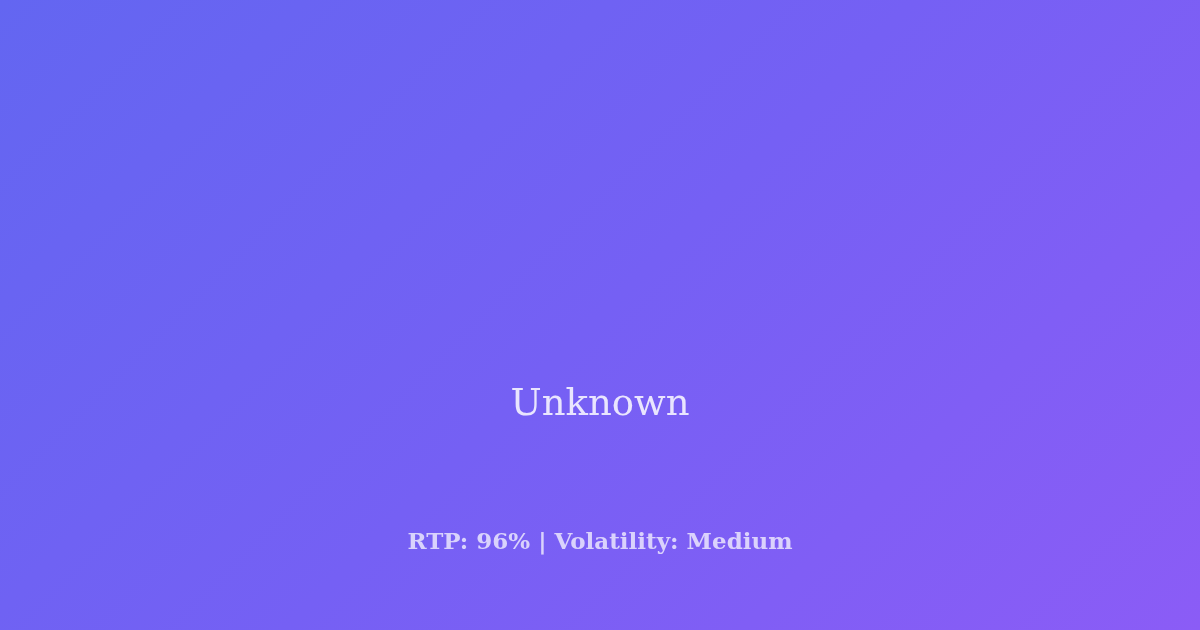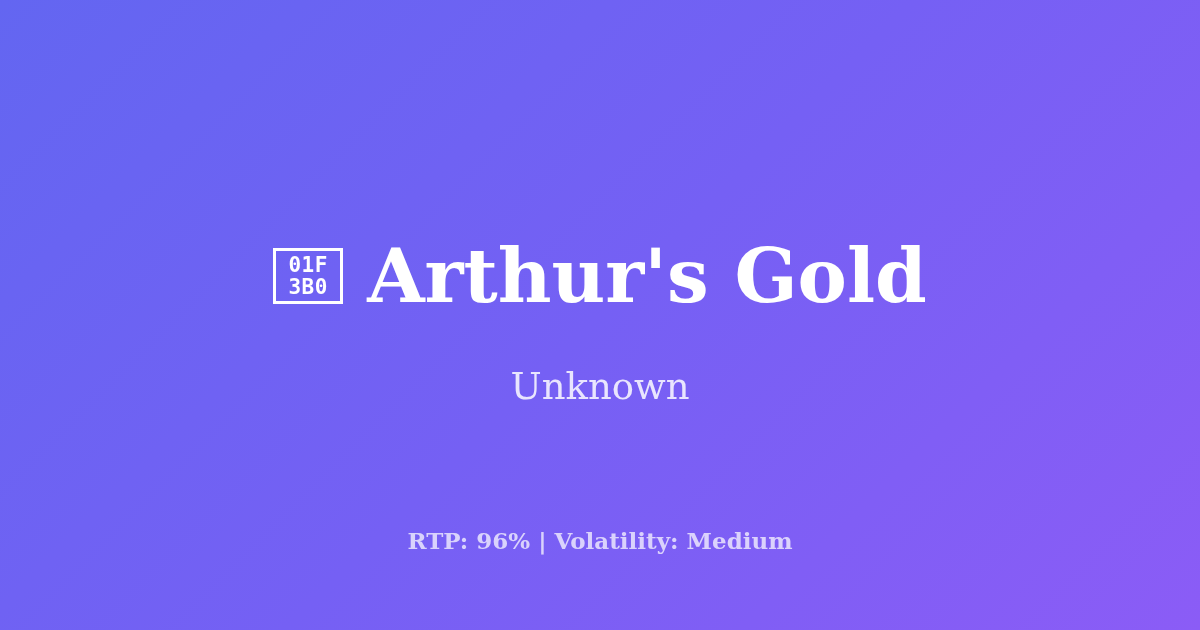--- a/index.html
+++ b/index.html
@@ -74,21 +74,21 @@
     line-height: 1;
     letter-spacing: 0px;
   }
 
   
   .og-subtitle {
     position: absolute;
     left: 0;
     right: 0;
     top: 367px;
-    margin: 0;
+    margin: 16px;
     text-align: center;
     color: rgba(255, 255, 255, 0.84);
     font-family: "DejaVu Serif", "Liberation Serif", serif;
     font-weight: 400;
     font-size: 37px;
     line-height: 1.1;
   }
 
   
   .og-meta {
@@ -103,28 +103,18 @@
     font-weight: 700;
     font-size: 23px;
     line-height: 1.1;
   }
 </style>
 </head>
 <body>
 
 <div class="og-card">
 
-  <div class="title-row">
-
-    <span class="tofu-glyph" aria-label="missing glyph U+1F3B0">
-      <span class="tofu-line">01F</span>
-      <span class="tofu-line">3B0</span>
-    </span>
-
-    <h1 class="og-title">Arthur's Gold</h1>
-
-  </div>
 
   <p class="og-subtitle">Unknown</p>
 
   <p class="og-meta">RTP: 96% | Volatility: Medium</p>
 
 </div>
 
 </body></html>

